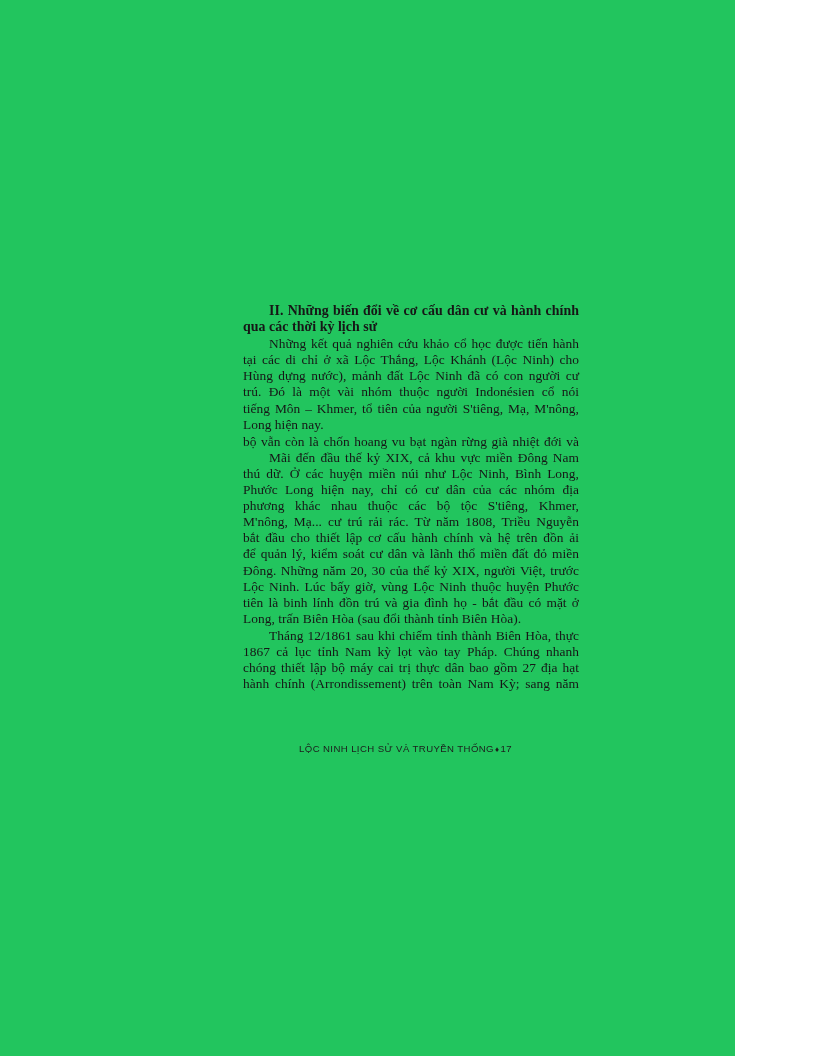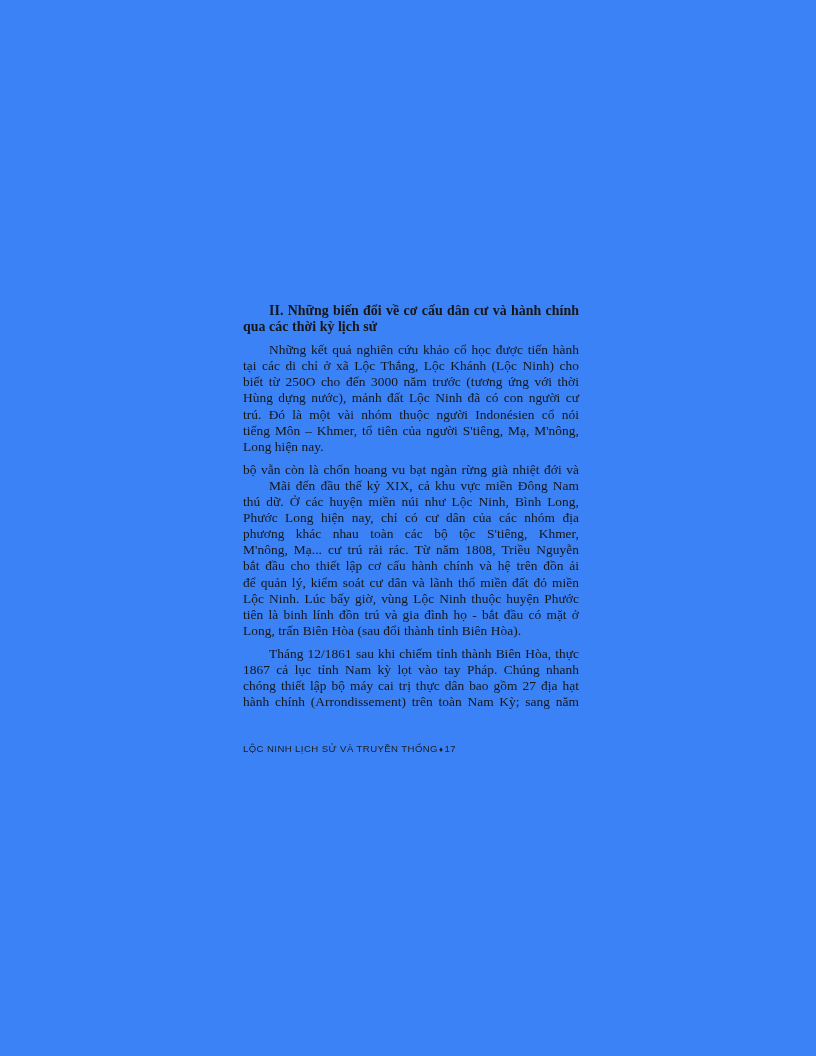--- a/index.html
+++ b/index.html
@@ -2,23 +2,23 @@
 <html><head>
 <meta charset="utf-8">
 <style>
   html, body {
     margin: 0;
     padding: 0;
     background: #ffffff;
   }
   .page {
     position: relative;
-    width: 816px;
+    width: 735px;
     height: 1056px;
-    background: #3b82f6;
+    background: #22c55e;
     overflow: hidden;
     font-family: "Liberation Serif", "DejaVu Serif", serif;
     color: #161616;
   }
   .text-block {
     position: absolute;
     left: 243px;
     top: 303px;
     width: 336px;
   }
@@ -42,28 +42,28 @@
     font-size: 13.9px;
   }
   .heading {
     margin-bottom: 1px;
   }
   .paragraph {
     margin: 0;
   }
   .paragraph + .paragraph,
   .heading + .paragraph {
-    margin-top: 7px;
+    margin-top: 1px;
   }
   .footer {
     position: absolute;
     top: 743px;
     left: 243px;
     width: 325px;
-    text-align: left;
+    text-align: center;
     font-family: "Liberation Sans", "DejaVu Sans", sans-serif;
     font-size: 9.6px;
     font-weight: 500;
     letter-spacing: 0.4px;
     color: #1c1c1c;
     white-space: nowrap;
   }
   .footer .sep {
     font-size: 8px;
     padding: 0 1px;
@@ -77,36 +77,36 @@
   <div class="text-block">
 
     <div class="heading">
       <div class="line indent">II. Những biến đổi về cơ cấu dân cư và hành chính</div>
       <div class="line last">qua các thời kỳ lịch sử</div>
     </div>
 
     <div class="paragraph">
       <div class="line indent">Những kết quả nghiên cứu khảo cổ học được tiến hành</div>
       <div class="line">tại các di chỉ ở xã Lộc Thắng, Lộc Khánh (Lộc Ninh) cho</div>
-      <div class="line">biết từ 250O cho đến 3000 năm trước (tương ứng với thời</div>
       <div class="line">Hùng dựng nước), mảnh đất Lộc Ninh đã có con người cư</div>
       <div class="line">trú. Đó là một vài nhóm thuộc người Indonésien cổ nói</div>
       <div class="line">tiếng Môn – Khmer, tổ tiên của người S'tiêng, Mạ, M'nông,</div>
       <div class="line last">Long hiện nay.</div>
     </div>
 
     <div class="paragraph">
       <div class="line">bộ vẫn còn là chốn hoang vu bạt ngàn rừng già nhiệt đới và</div>
       <div class="line indent">Mãi đến đầu thế kỷ XIX, cả khu vực miền Đông Nam</div>
       <div class="line">thú dữ. Ở các huyện miền núi như Lộc Ninh, Bình Long,</div>
       <div class="line">Phước Long hiện nay, chỉ có cư dân của các nhóm địa</div>
-      <div class="line">phương khác nhau toàn các bộ tộc S'tiêng, Khmer,</div>
+      <div class="line">phương khác nhau thuộc các bộ tộc S'tiêng, Khmer,</div>
       <div class="line">M'nông, Mạ... cư trú rải rác. Từ năm 1808, Triều Nguyễn</div>
       <div class="line">bắt đầu cho thiết lập cơ cấu hành chính và hệ trên đồn ải</div>
       <div class="line">để quản lý, kiểm soát cư dân và lãnh thổ miền đất đỏ miền</div>
+      <div class="line">Đông. Những năm 20, 30 của thế kỷ XIX, người Việt, trước</div>
       <div class="line">Lộc Ninh. Lúc bấy giờ, vùng Lộc Ninh thuộc huyện Phước</div>
       <div class="line">tiên là binh lính đồn trú và gia đình họ - bắt đầu có mặt ở</div>
       <div class="line last">Long, trấn Biên Hòa (sau đổi thành tỉnh Biên Hòa).</div>
     </div>
 
     <div class="paragraph">
       <div class="line indent">Tháng 12/1861 sau khi chiếm tỉnh thành Biên Hòa, thực</div>
       <div class="line">1867 cả lục tỉnh Nam kỳ lọt vào tay Pháp. Chúng nhanh</div>
       <div class="line">chóng thiết lập bộ máy cai trị thực dân bao gồm 27 địa hạt</div>
       <div class="line">hành chính (Arrondissement) trên toàn Nam Kỳ; sang năm</div>

